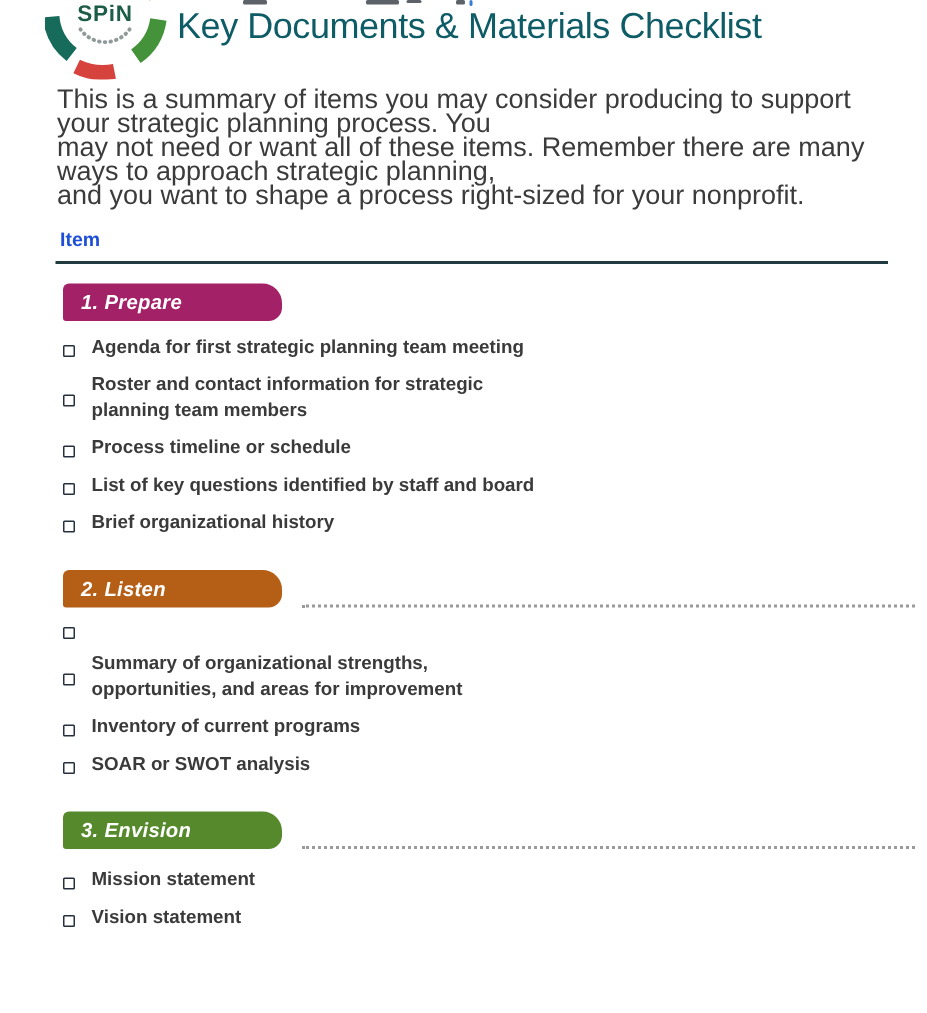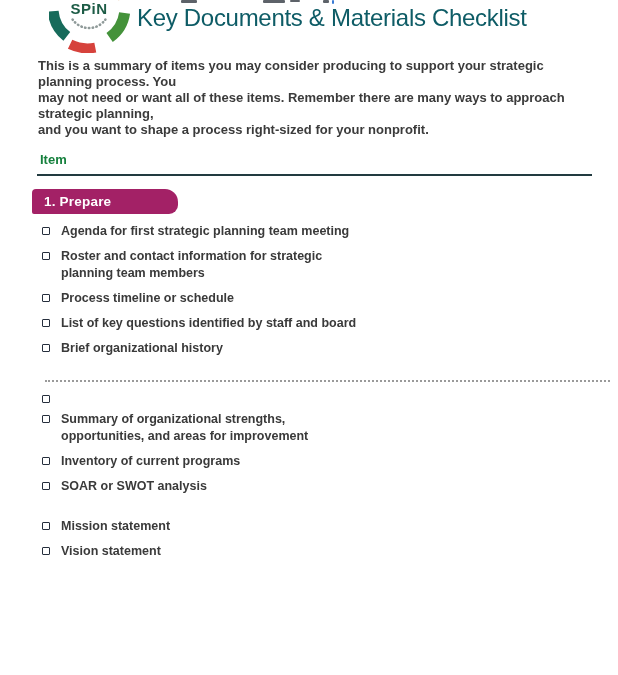--- a/index.html
+++ b/index.html
@@ -4,55 +4,55 @@
 <style>
   html,body{margin:0;padding:0;}
   body{
     width:618px;height:675px;background:#ffffff;overflow:hidden;
     font-family:"Liberation Sans", sans-serif;
     -webkit-font-smoothing:antialiased;
   }
   .page{position:relative;width:618px;height:675px;background:#fff;}
 
   
-  .header{position:relative;height:52px;margin-left:19px;}
+  .header{position:relative;height:52px;}
   .frag{position:absolute;background:#5d6269;border-radius:1px;}
   .logo-wrap{position:absolute;left:30px;top:0;width:90px;height:53px;overflow:hidden;}
   .logo-wrap svg{display:block;}
   .doc-title{
     position:absolute;left:118px;top:2px;width:494px;
     color:#0e5c66;font-size:24px;font-weight:400;letter-spacing:-0.3px;line-height:32px;
     white-space:nowrap;
   }
 
   
   .intro{
     margin:6px 28px 0 38px;width:556px;
-    color:#3b3b3b;font-size:13px;line-height:16px;font-weight:700;
+    color:#3b3b3b;font-size:18px;line-height:16px;font-weight:400;
     white-space:pre-line;
   }
 
   
   .cols{position:relative;margin:14px 0 0 0;height:16px;}
-  .col-item{position:absolute;left:40px;top:0;color:#15803d;font-size:13px;font-weight:700;}
+  .col-item{position:absolute;left:40px;top:0;color:#1d4ed8;font-size:13px;font-weight:700;}
   .col-notes{position:absolute;left:413px;top:0;color:#0e5c66;font-size:13px;font-weight:700;}
   .cols-rule{margin:6px 26px 0 37px;border-top:2px solid #223b40;}
 
   
   .sections{margin-top:13px;}
   .section{margin-bottom:23px;}
-  .banner-row{display:flex;align-items:flex-end;margin-left:32px;margin-right:8px;}
+  .banner-row{display:flex;align-items:flex-end;margin-left:42px;margin-right:8px;font-style:italic;}
   .banner{
     width:134px;height:25px;line-height:25px;padding-left:12px;
     border-radius:4px 13px 9px 2px;
     color:#ffffff;font-size:13.5px;font-weight:700;letter-spacing:0.2px;
   }
   .leader{flex:1;margin-left:13px;border-top:2px dotted #9a9a9a;height:0;}
   .items{margin:9px 0 0 42px;}
-  .item{display:flex;align-items:flex-start;margin-bottom:8px;}
+  .item{display:flex;align-items:center;margin-bottom:8px;}
   .cb{
     flex:0 0 auto;width:6px;height:6px;margin:4px 11px 0 0;
     border:1.6px solid #262f3d;border-radius:1px;background:#fff;
   }
   .itxt{
     color:#3a3a3a;font-size:12.5px;font-weight:700;line-height:17px;
     white-space:pre-line;max-width:340px;
   }
 </style>
 </head>
@@ -124,20 +124,23 @@
         </div>
         <div class="item">
           <span class="cb"></span>
           <span class="itxt">Brief organizational history</span>
         </div>
       </div>
     </div>
 
     <div class="section">
       <div class="banner-row">
+        <div class="banner" style="background-color: rgb(181, 95, 22);">
+          <span>2. Listen</span>
+        </div>
         <div class="leader"></div>
       </div>
       <div class="items">
         <div class="item">
           <span class="cb"></span>
         </div>
         <div class="item">
           <span class="cb"></span>
           <span class="itxt">Summary of organizational strengths,
 opportunities, and areas for improvement</span>
@@ -147,20 +150,26 @@
           <span class="itxt">Inventory of current programs</span>
         </div>
         <div class="item">
           <span class="cb"></span>
           <span class="itxt">SOAR or SWOT analysis</span>
         </div>
       </div>
     </div>
 
     <div class="section">
+      <div class="banner-row">
+        <div class="banner" style="background-color: rgb(85, 137, 44);">
+          <span>3. Envision</span>
+        </div>
+        <div class="leader"></div>
+      </div>
       <div class="items" style="margin-top:12px;">
         <div class="item">
           <span class="cb"></span>
           <span class="itxt">Mission statement</span>
         </div>
         <div class="item">
           <span class="cb"></span>
           <span class="itxt">Vision statement</span>
         </div>
 

